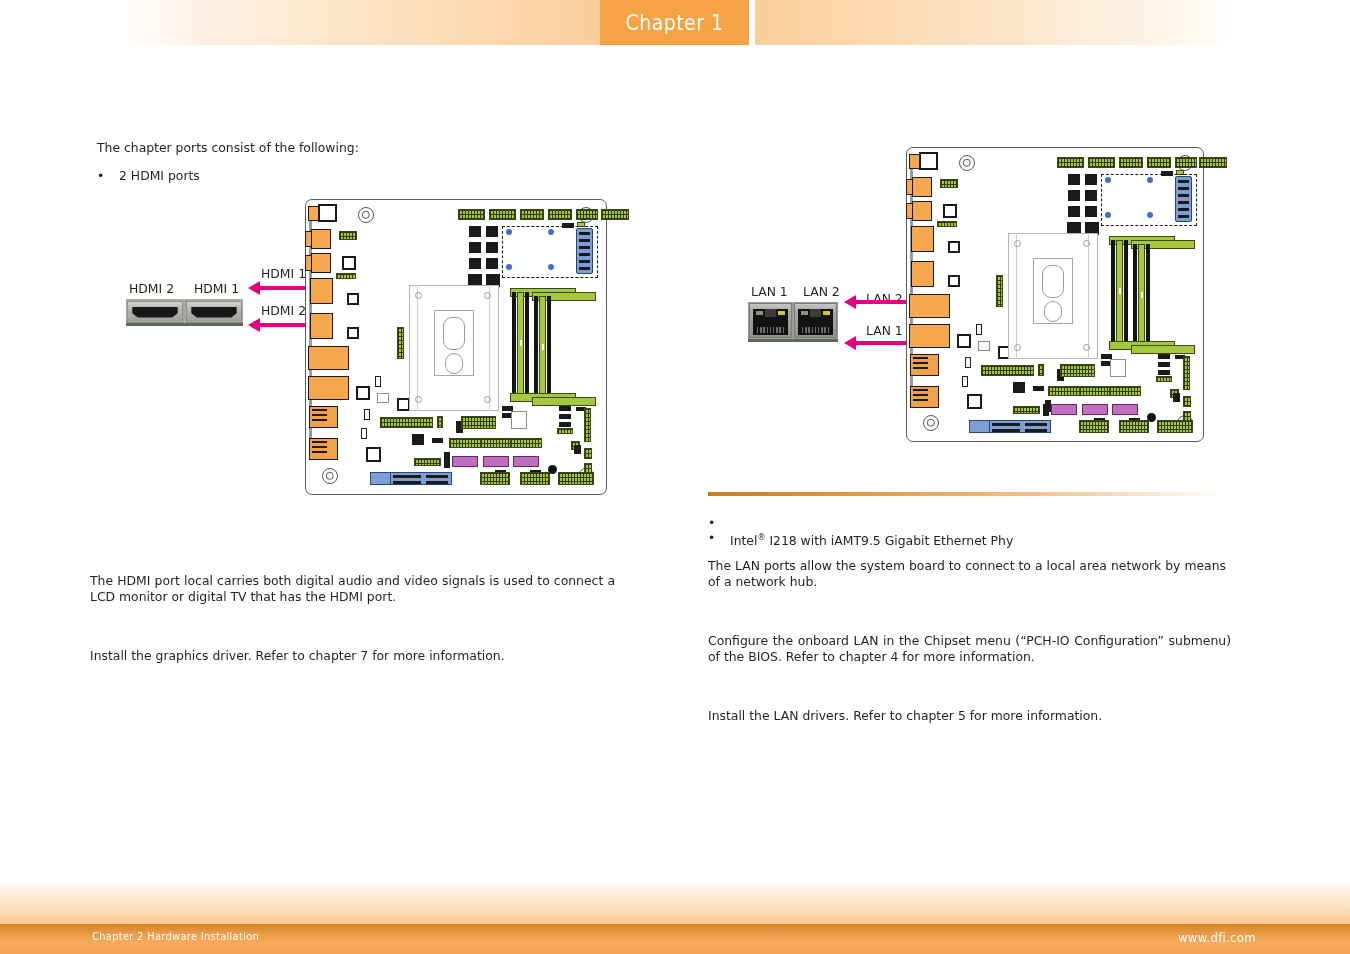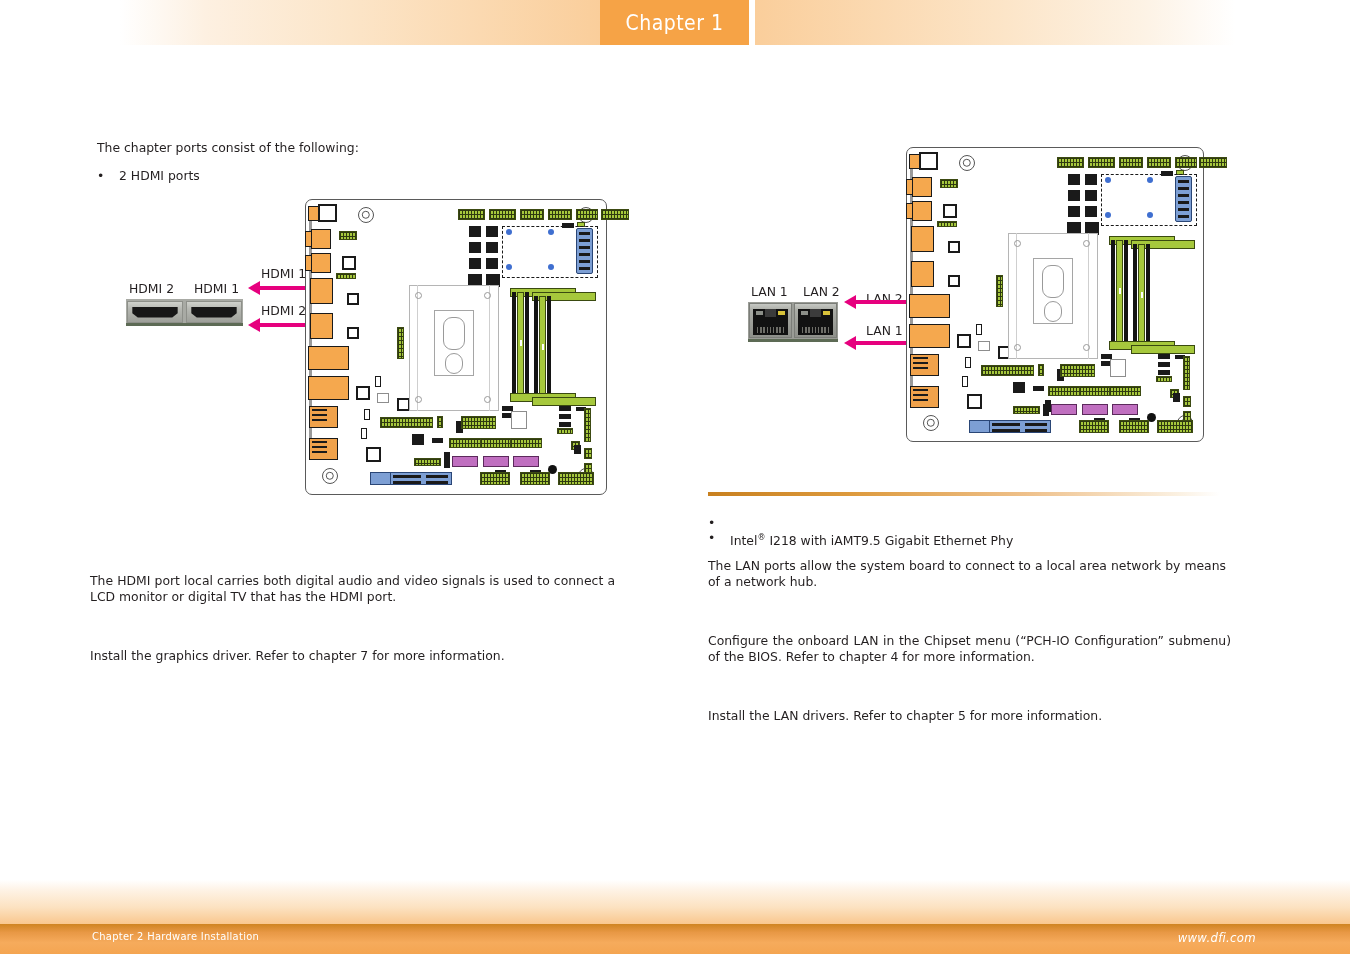--- a/index.html
+++ b/index.html
@@ -71,21 +71,20 @@
     font-family: "DejaVu Sans Condensed", "Liberation Sans Narrow", "Liberation Sans", sans-serif;
     letter-spacing: 0.3px;
   }
   #footer-right {
     position: absolute;
     right: 94px; top: 930px;
     color: #ffffff;
     font-size: 13px;
     font-family: "DejaVu Sans Condensed", "Liberation Sans Narrow", "Liberation Sans", sans-serif;
     letter-spacing: 0.3px;
-    font-style: italic;
   }
 
   
   .body-text {
     position: absolute;
     font-size: 12.4px;
     line-height: 15.5px;
     text-align: justify;
     color: #231f20;
   }

